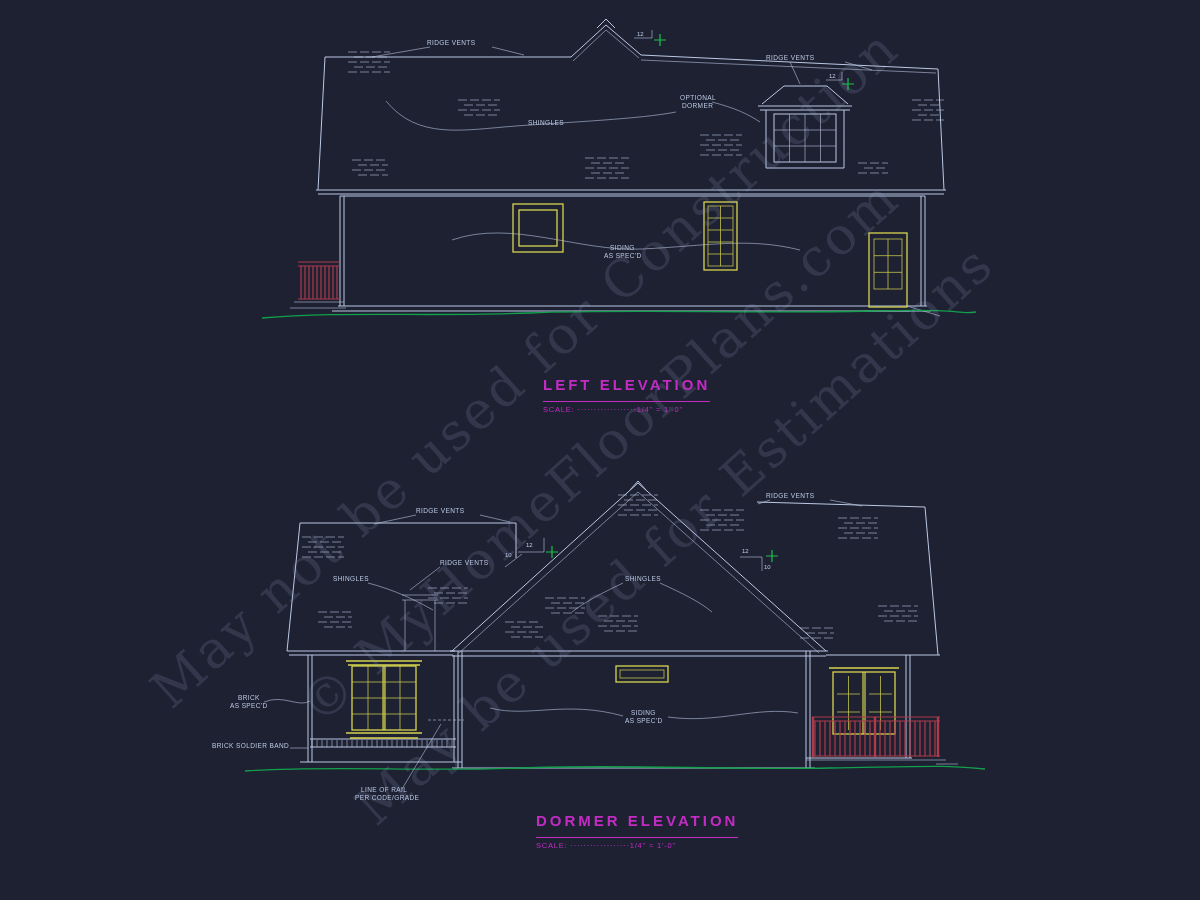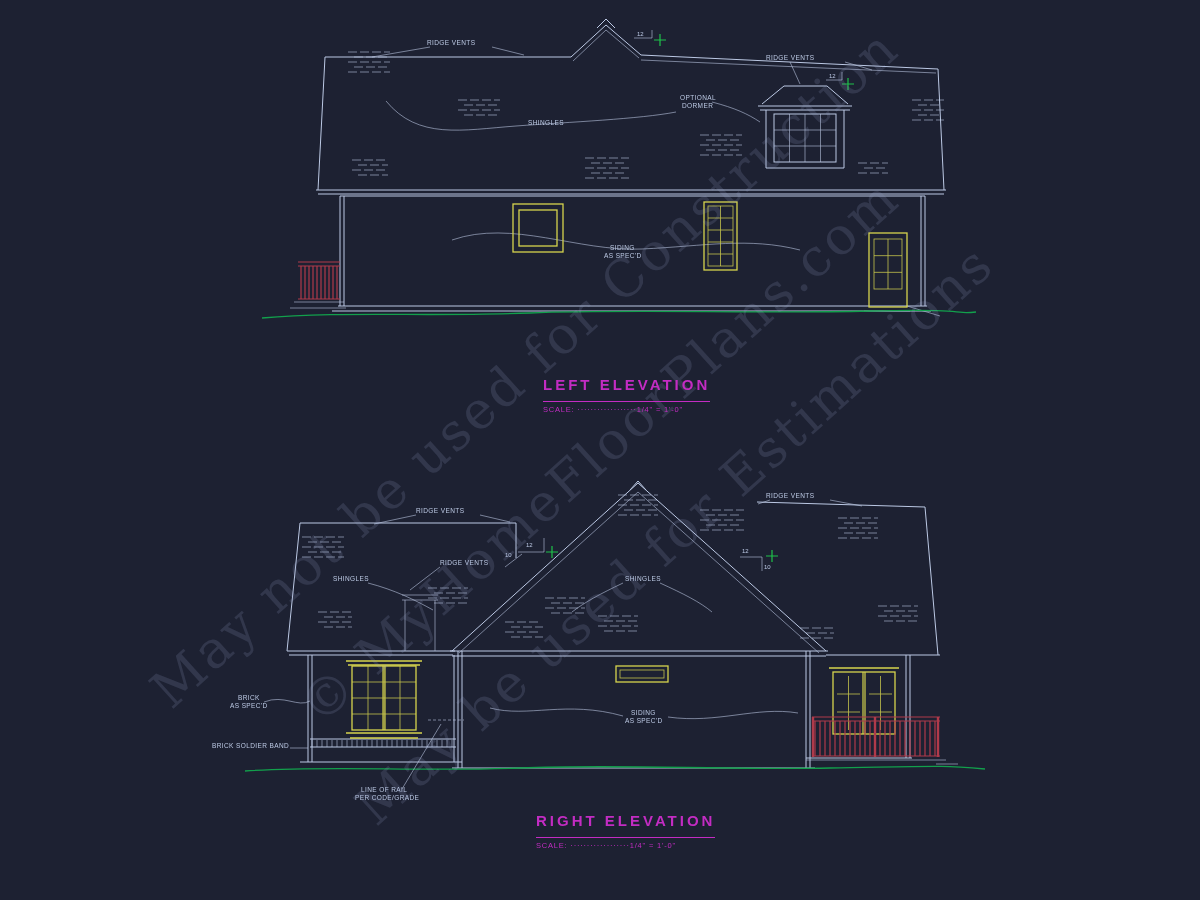--- a/index.html
+++ b/index.html
@@ -533,16 +533,16 @@
     <div>May not be used for Construction</div>
     <div>© MyHomeFloorPlans.com</div>
     <div>May be used for Estimations</div>
   </div>
 
   <div class="title-block" style="left:543px;top:376px;">
     <div class="el-title">LEFT ELEVATION</div>
     <div class="el-scale">SCALE: ··················1/4" = 1'-0"</div>
   </div>
   <div class="title-block" style="left:536px;top:812px;">
-    <div class="el-title">RIGHT ELEVATION</div>
+    <div class="el-title">DORMER ELEVATION</div>
     <div class="el-scale">SCALE: ··················1/4" = 1'-0"</div>
   </div>
 </div>
 
 </body></html>

